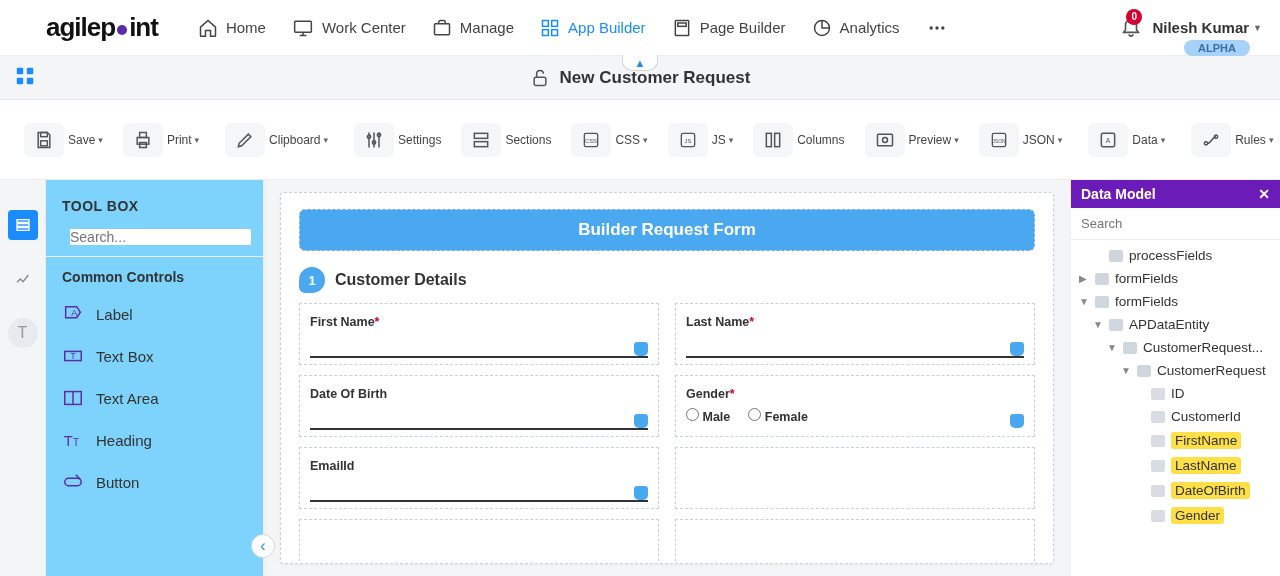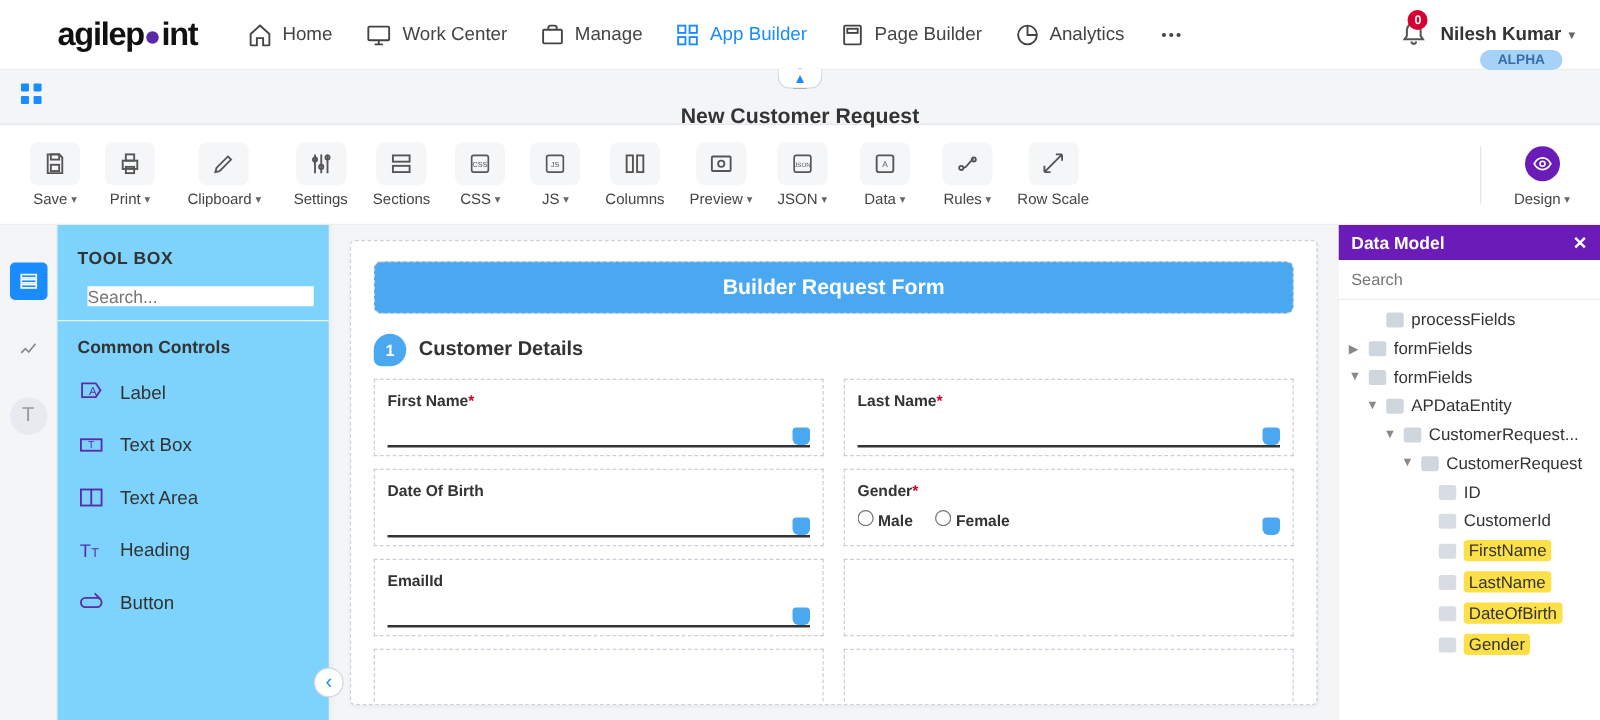--- a/index.html
+++ b/index.html
@@ -13,26 +13,26 @@
   .topnav-item.active { color:#1a8cff; }
   .topnav-item svg { color:inherit; }
   .user-area { display:flex; align-items:center; gap:10px; }
   .bell { position:relative; }
   .bell .badge { position:absolute; top:-6px; left:6px; background:#d40030; color:#fff; font-size:10px; width:16px; height:16px; border-radius:50%; display:flex; align-items:center; justify-content:center; font-weight:700;}
   .username { font-weight:700; font-size:15px; }
   .alpha-pill { background:#a7d2f8; color:#3a6ea8; font-size:11px; font-weight:700; padding:2px 14px; border-radius:10px; position:absolute; top:40px; right:30px;}
   
   .titlebar { height:44px; background:#f3f5f7; display:flex; align-items:center; justify-content:center; position:relative; border-bottom:1px solid #e3e6ea;}
   .titlebar .apps-icon { position:absolute; left:14px; color:#1a8cff; }
-  .titlebar .title { font-size:17px; font-weight:700; color:#333; display:flex; align-items:center; gap:10px;flex-direction:column;}
+  .titlebar .title { font-size:17px; font-weight:700; color:#333; display:flex; align-items:center; gap:10px;}
   .chev-tab { position:absolute; top:-1px; left:50%; transform:translateX(-50%); width:36px; height:16px; background:#fff; border:1px solid #d0d6de; border-top:none; border-radius:0 0 10px 10px; display:flex; align-items:center; justify-content:center; color:#1a8cff; font-size:11px;}
   
   .ribbon { height:80px; display:flex; align-items:center; padding:8px 18px; gap:14px; border-bottom:1px solid #eee; background:#fff;}
   .rb-group { display:flex; gap:8px; }
-  .rb-btn { display:flex; flex-direction:column; align-items:center; gap:4px; font-size:12px; color:#444; cursor:pointer; padding:0 6px;}
+  .rb-btn { display:flex; flex-direction:row; align-items:center; gap:4px; font-size:12px; color:#444; cursor:pointer; padding:0 6px;}
   .rb-icon { width:40px; height:34px; background:#f4f6f8; border-radius:6px; display:flex; align-items:center; justify-content:center; color:#555;}
   .rb-btn .lbl { display:flex; align-items:center; gap:3px; }
   .vsep { width:1px; height:46px; background:#e3e6ea; margin:0 6px;}
   .design-eye .rb-icon { background:transparent; }
   .eye-circle { width:28px; height:28px; border-radius:50%; background:#6a1bb8; display:flex; align-items:center; justify-content:center; color:#fff;}
   
   .body { display:flex; height:396px; }
   .leftrail { width:46px; background:#f3f5f7; display:flex; flex-direction:column; align-items:center; padding-top:30px; gap:24px; border-right:1px solid #e7eaee;}
   .rail-btn { width:30px; height:30px; border-radius:4px; display:flex; align-items:center; justify-content:center; color:#888; cursor:pointer;}
   .rail-btn.active { background:#1a8cff; color:#fff; }

